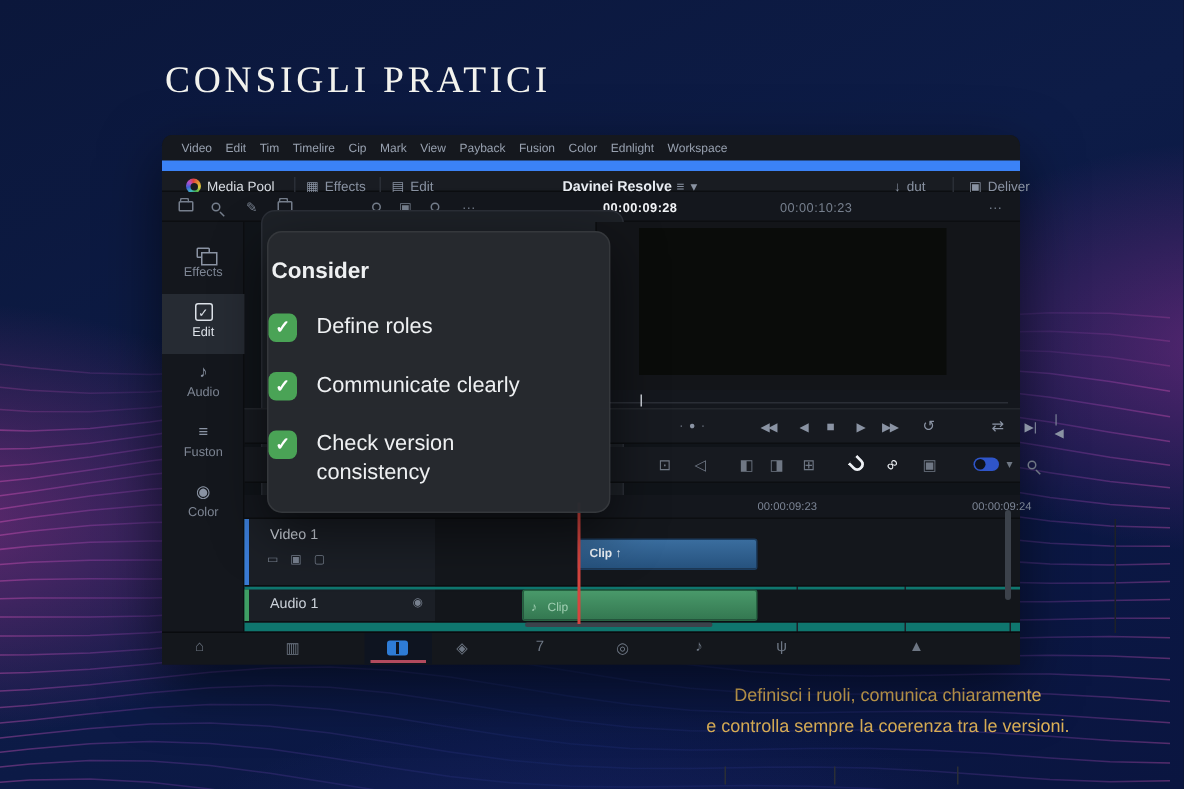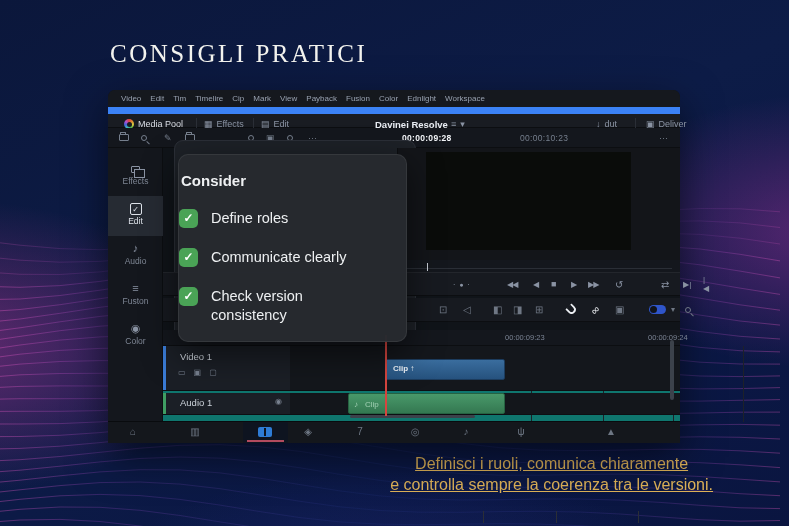--- a/index.html
+++ b/index.html
@@ -85,21 +85,21 @@
   .consider{position:absolute;left:178px;top:154px;width:229px;height:188px;z-index:5;
     background:rgba(39,42,47,.98);border:1px solid rgba(255,255,255,.07);border-radius:10px;
     box-shadow:0 12px 34px rgba(0,0,0,.55);padding:15px 0;box-sizing:border-box;color:#eef0f2;}
   .p-title{font-size:15px;font-weight:bold;margin:2px 0 0 2px;}
   .p-item{display:flex;gap:13px;align-items:flex-start;margin-top:20px;font-size:14.5px;line-height:19px;}
   .p-item .txt{max-width:158px;}
   .chk{flex:0 0 auto;width:19px;height:19px;border-radius:5px;background:#4aa356;color:#fff;
     font-size:12px;font-weight:bold;display:flex;align-items:center;justify-content:center;}
   
   .caption{position:absolute;right:76px;top:453px;z-index:1;text-align:center;
-    color:#deb258;font-size:16px;line-height:21px;text-decoration:underline;}
+    color:#deb258;font-size:12px;line-height:21px;}
   
   .ic{display:inline-block;vertical-align:middle;box-sizing:border-box;}
   .ic-folder{width:10px;height:7px;border:1px solid currentColor;border-radius:1px;position:relative;}
   .ic-folder::before{content:"";position:absolute;top:-3px;left:0;width:4px;height:2px;
     border:1px solid currentColor;border-bottom:none;border-radius:1px 1px 0 0;}
   .ic-search{width:6px;height:6px;border:1.4px solid currentColor;border-radius:50%;position:relative;}
   .ic-search::after{content:"";position:absolute;left:5px;top:5px;width:4px;height:1.4px;
     background:currentColor;transform:rotate(45deg);transform-origin:0 0;}
   .ic-magnet{width:9px;height:9px;border:2.2px solid currentColor;border-bottom:none;
     border-radius:5px 5px 0 0;transform:rotate(135deg);}

